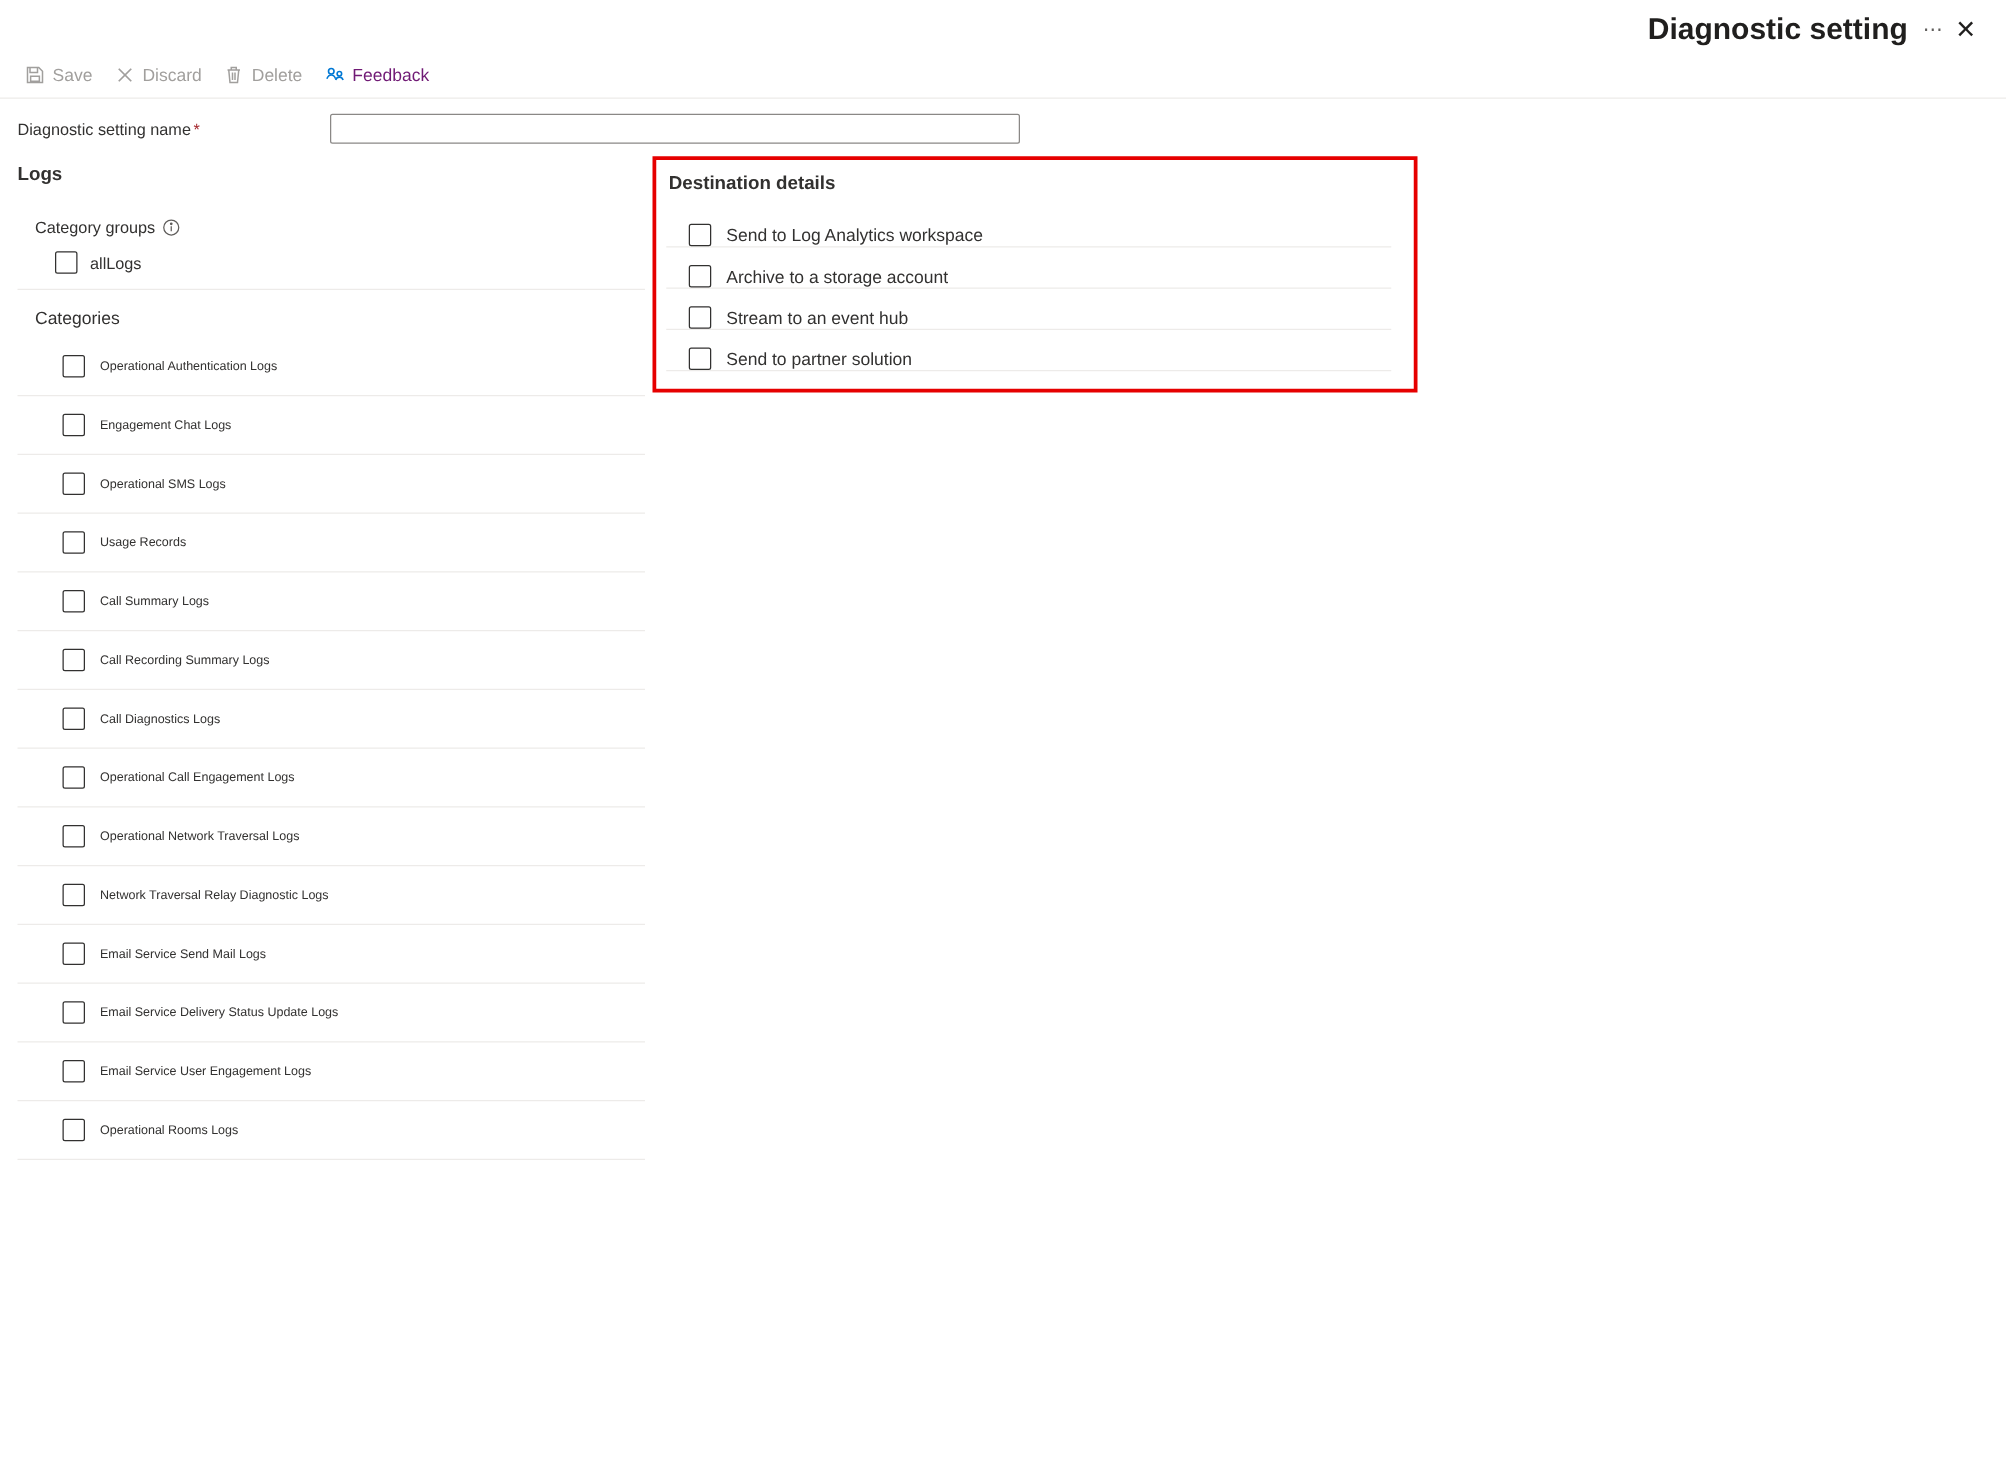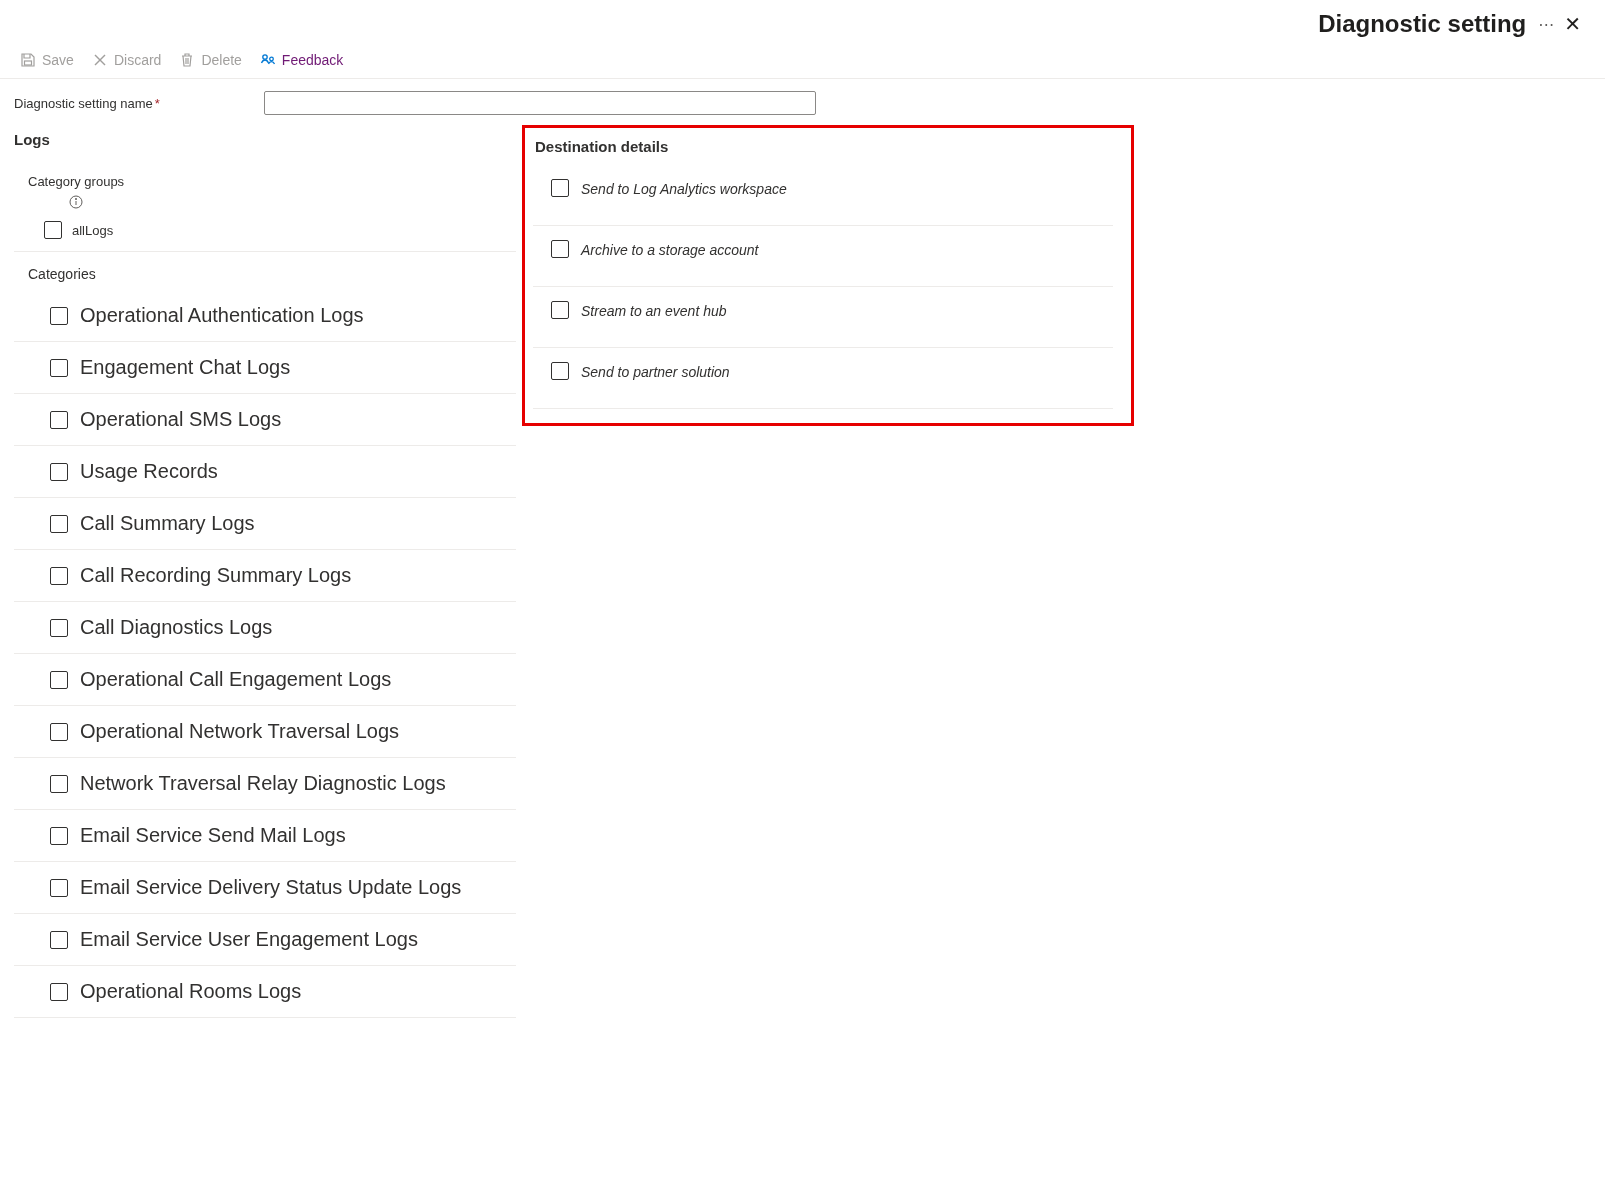--- a/index.html
+++ b/index.html
@@ -41,50 +41,49 @@
     border: 1px solid #8a8886;
     border-radius: 2px; padding: 2px 8px; font-size: 13px;
   }
   .main {
     display: flex; align-items: flex-start;
     padding: 0 14px;
   }
   .col-left { width: 502px; }
   .col-right { padding-left: 6px; }
   .section-title { font-size: 15px; font-weight: 600; margin: 6px 0 26px 0; }
-  .groups-label { font-size: 13px; color: #323130; display: inline-flex; align-items: center; gap: 6px; margin: 0 0 8px 14px; flex-direction: column; }
+  .groups-label { font-size: 13px; color: #323130; display: inline-flex; align-items: center; gap: 6px; margin: 0 0 8px 14px; }
   .info-ic { width: 14px; height: 14px; color: #605e5c; }
   .cbx-row { display: flex; align-items: center; gap: 10px; padding: 10px 0 10px 30px; }
   .cbx-row.first { padding-left: 30px; padding-top: 4px; padding-bottom: 12px; }
   .cbx {
     width: 18px; height: 18px;
     border: 1px solid #323130;
     border-radius: 2px; background: #fff;
     flex: 0 0 auto;
     cursor: pointer;
   }
   .cat-divider { border-top: 1px solid #edebe9; margin-left: 0; }
   .cats-heading { font-size: 14px; color: #323130; margin: 14px 0 8px 14px; }
   .cat-item {
     display: flex; align-items: center; gap: 12px;
     padding: 14px 0 14px 36px;
     border-bottom: 1px solid #edebe9;
   }
-  .cat-item span { font-size: 20px; color: #323130; }
+  .cat-item span { font-size: 10px; color: #323130; }
   .dest-box {
     border: 3px solid #e60000;
     padding: 8px 18px 14px 8px;
     width: 612px;
   }
   .dest-title { font-size: 15px; font-weight: 600; margin: 2px 0 10px 2px; }
   .dest-item {
-    display: flex; align-items: flex-end; gap: 12px;
-    padding: 14px 0 28px 18px;
+    display: flex; align-items: center; gap: 12px;
+    padding: 14px 0 0 18px;
     border-bottom: 1px solid #edebe9;
-    font-style: italic;
   }
   .dest-item span { font-size: 14px; color: #323130; }
 </style>
 </head>
 <body>
 
 <div class="header">
   <div class="title-wrap">
     <div class="title">Diagnostic setting</div>
     <div class="more-dots">⋯</div>

